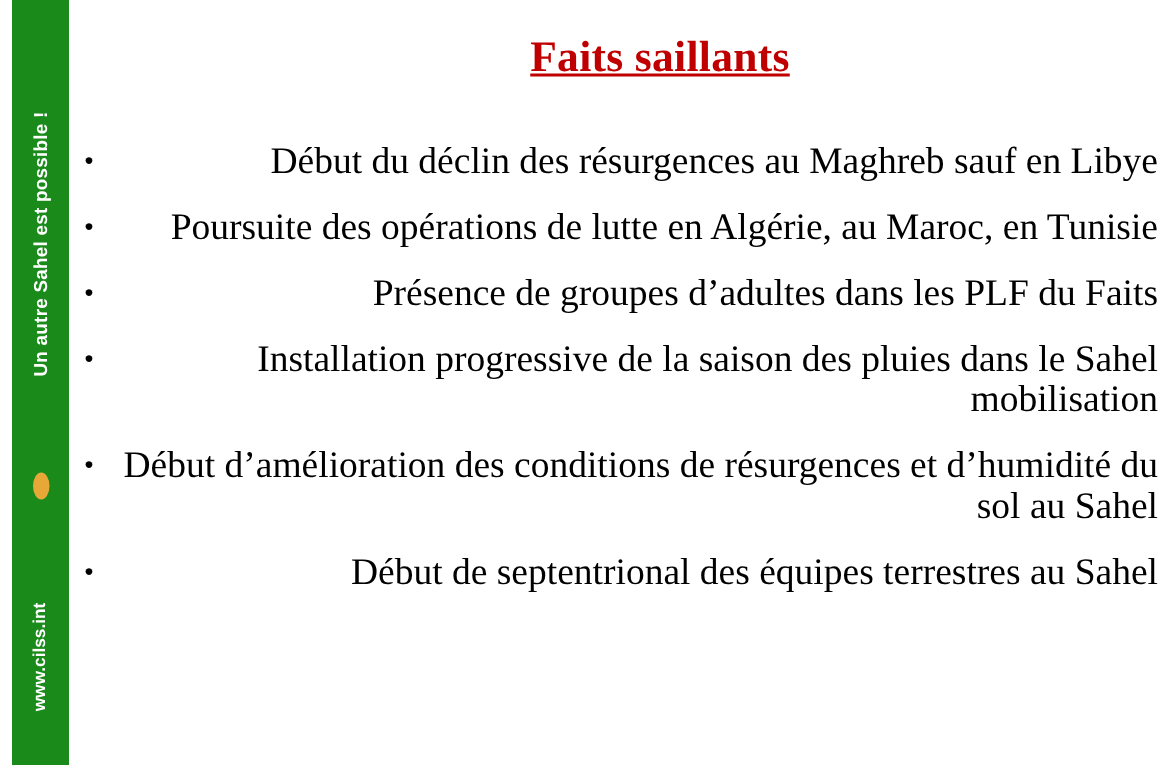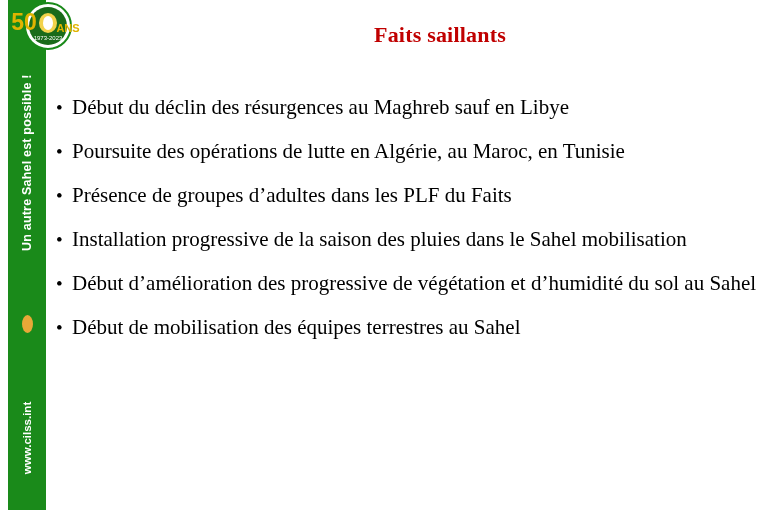--- a/index.html
+++ b/index.html
@@ -78,23 +78,24 @@
 
   
   .title {
     position: absolute;
     left: 120px;
     top: 22px;
     width: 640px;
     text-align: center;
     color: #c00000;
     font-family: "Liberation Serif", serif;
-    font-size: 22px;
+    font-size: 29px;
     font-weight: bold;
     letter-spacing: 0.2px;
+    text-decoration: underline;
   }
 
   
   .bullets {
     position: absolute;
     left: 56px;
     top: 94px;
     width: 716px;
   }
   .bullet {
@@ -106,46 +107,36 @@
     flex: 0 0 auto;
     width: 16px;
     color: #000000;
     font-size: 19px;
     line-height: 27px;
   }
   .bullet-text {
     flex: 1 1 auto;
     color: #000000;
     font-family: "Liberation Serif", serif;
-    font-size: 21px;
+    font-size: 25px;
     line-height: 27px;
+    text-align: right;
   }
 </style>
 </head>
 <body>
 
 <div class="slide">
 
   <div class="sidebar">
     <div class="sidebar-top-text">Un autre Sahel est possible !</div>
     <div class="sidebar-dot"></div>
     <div class="sidebar-bottom-text">www.cilss.int</div>
   </div>
 
-  <div class="logo">
-    <svg width="80" height="52" viewBox="0 0 80 52" xmlns="http://www.w3.org/2000/svg">
-      <circle cx="38" cy="24" r="23" fill="#ffffff" stroke="#1a8a1a" stroke-width="2"></circle>
-      <circle cx="38" cy="24" r="19" fill="#1a6b1a"></circle>
-      <ellipse cx="38" cy="21" rx="9" ry="10" fill="#f2d24a"></ellipse>
-      <ellipse cx="38" cy="21" rx="5" ry="7" fill="#ffffff"></ellipse>
-      <text x="38" y="38" font-family="Liberation Sans, sans-serif" font-size="6" fill="#ffffff" text-anchor="middle">1973-2023</text>
-      <text x="14" y="28" font-family="Liberation Sans, sans-serif" font-size="23" font-weight="bold" fill="#e0b400" text-anchor="middle">50</text>
-      <text x="58" y="30" font-family="Liberation Sans, sans-serif" font-size="11" font-weight="bold" fill="#e0b400" text-anchor="middle">ANS</text>
-    </svg>
-  </div>
 
   <div class="title">Faits saillants</div>
 
   <div class="bullets">
     <div class="bullet">
       <span class="bullet-mark">•</span>
       <span class="bullet-text">Début du déclin des résurgences au Maghreb sauf en Libye</span>
     </div>
     <div class="bullet">
       <span class="bullet-mark">•</span>
@@ -154,21 +145,21 @@
     <div class="bullet">
       <span class="bullet-mark">•</span>
       <span class="bullet-text">Présence de groupes d’adultes dans les PLF du Faits</span>
     </div>
     <div class="bullet">
       <span class="bullet-mark">•</span>
       <span class="bullet-text">Installation progressive de la saison des pluies dans le Sahel mobilisation</span>
     </div>
     <div class="bullet">
       <span class="bullet-mark">•</span>
-      <span class="bullet-text">Début d’amélioration des progressive de végétation et d’humidité du sol au Sahel</span>
+      <span class="bullet-text">Début d’amélioration des conditions de résurgences et d’humidité du sol au Sahel</span>
     </div>
     <div class="bullet">
       <span class="bullet-mark">•</span>
-      <span class="bullet-text">Début de mobilisation des équipes terrestres au Sahel</span>
+      <span class="bullet-text">Début de septentrional des équipes terrestres au Sahel</span>
     </div>
   </div>
 
 </div>
 
 </body></html>

